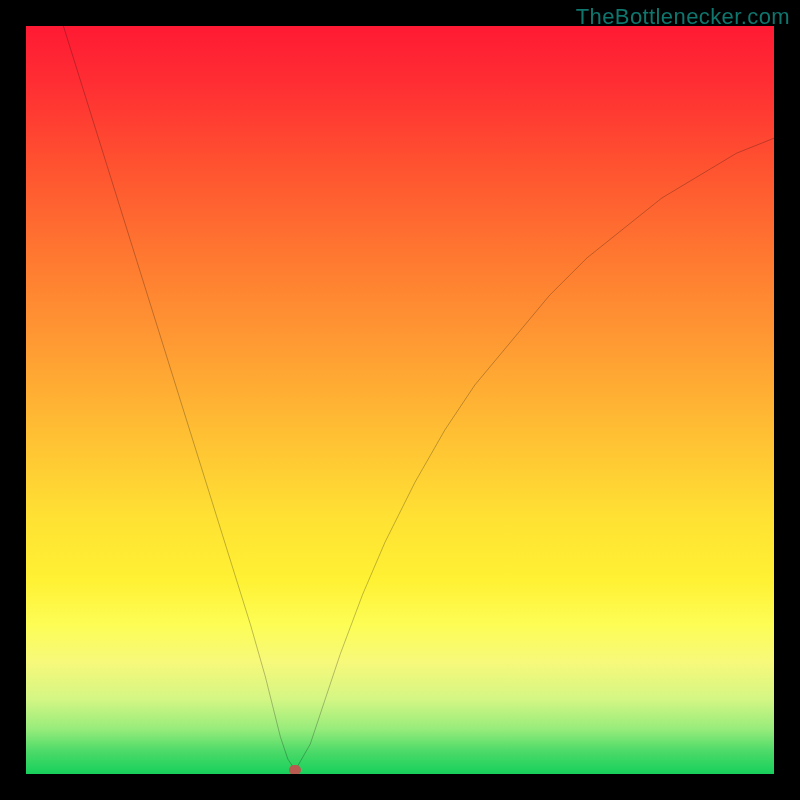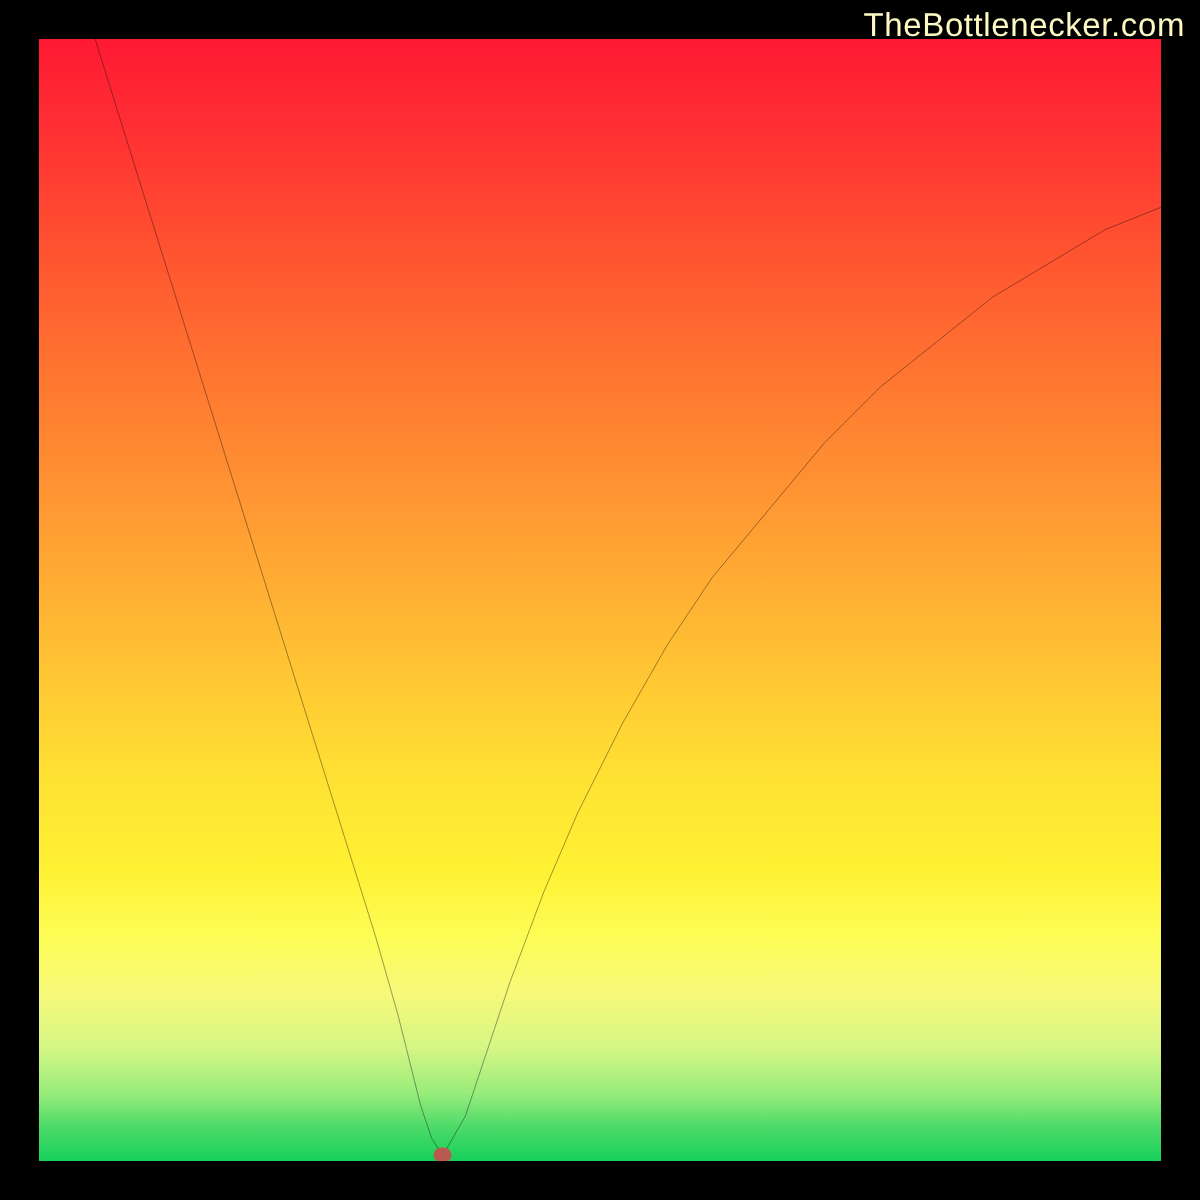--- a/index.html
+++ b/index.html
@@ -11,21 +11,21 @@
   .frame {
     width: 800px;
     height: 800px;
     position: relative;
     background: #000000;
   }
   .watermark {
     position: absolute;
     top: 4px;
     right: 10px;
-    color: #fef9c3;
+    color: #0f766e;
     font-size: 22px;
     font-weight: 400;
     letter-spacing: 0.4px;
     z-index: 5;
   }
   .plot-area {
     position: absolute;
     left: 26px;
     top: 26px;
     width: 748px;

